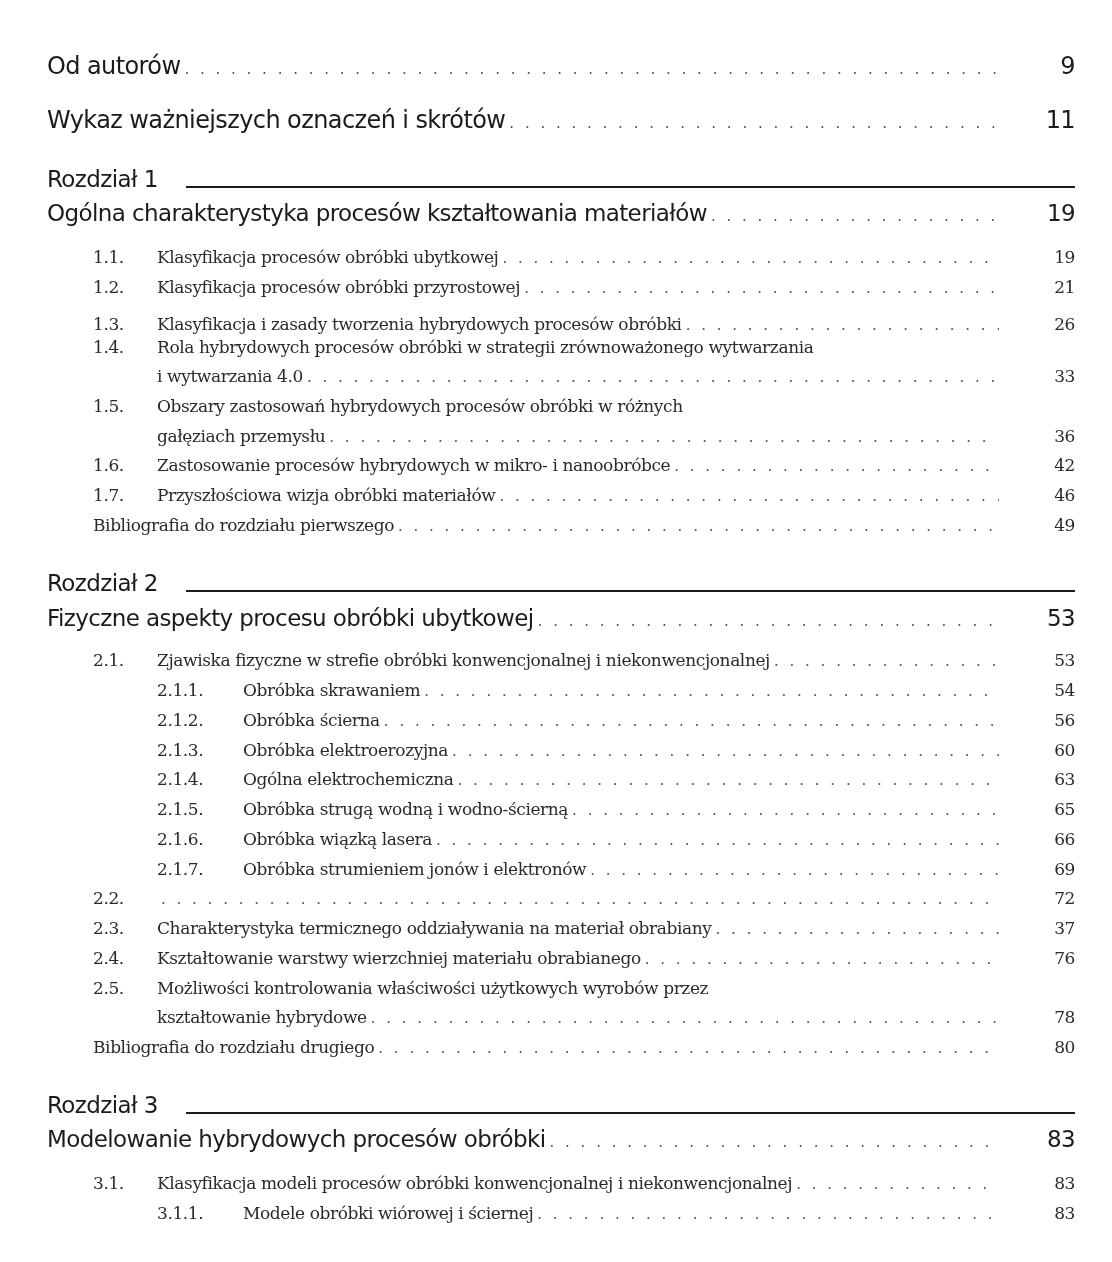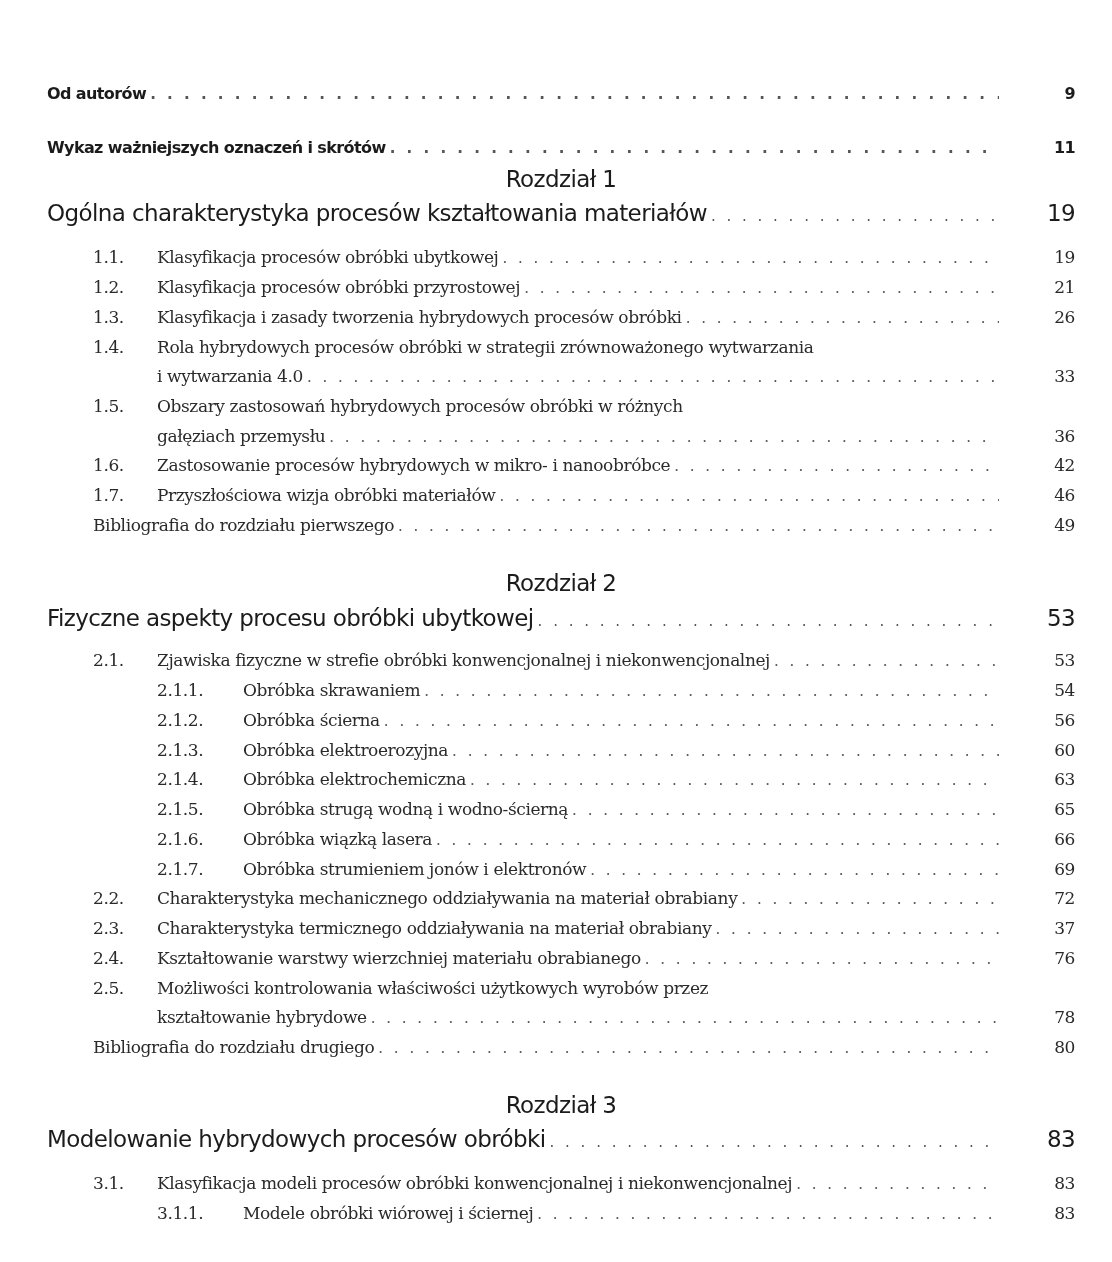--- a/index.html
+++ b/index.html
@@ -23,37 +23,35 @@
     .row {
       position: absolute;
       left: 0;
       right: 0;
       display: flex;
       align-items: baseline;
       white-space: nowrap;
     }
     .front {
       font-family: "DejaVu Sans", sans-serif;
-      font-size: 16px;
-      font-weight: 700;
+      font-size: 24px;
+      font-weight: 400;
       letter-spacing: -0.6px;
       color: #1b1b1b;
-      margin-top: 32px;
     }
     .chapter-label {
       position: absolute;
       left: 0;
       right: 0;
       display: flex;
-      align-items: center;
+      align-items: flex-end;
       font-family: "DejaVu Sans", sans-serif;
       font-size: 23px;
       letter-spacing: -0.6px;
       color: #1b1b1b;
-      flex-direction: column;
     }
     .chapter-label .rule {
       flex: 1;
       margin-left: 28px;
       border-bottom: 2px solid #1b1b1b;
       transform: translateY(-4px);
     }
     .chapter-title {
       font-family: "DejaVu Sans", sans-serif;
       font-size: 23px;
@@ -125,21 +123,21 @@
     <span>Klasyfikacja procesów obróbki ubytkowej</span>
     <span class="dots"></span>
     <span class="page-no">19</span>
   </div>
   <div class="row entry indent1" style="top:277px">
     <span class="num">1.2.</span>
     <span>Klasyfikacja procesów obróbki przyrostowej</span>
     <span class="dots"></span>
     <span class="page-no">21</span>
   </div>
-  <div class="row entry indent1" style="top:307px">
+  <div class="row entry indent1" style="top:314px">
     <span class="num">1.3.</span>
     <span>Klasyfikacja i zasady tworzenia hybrydowych procesów obróbki</span>
     <span class="dots"></span>
     <span class="page-no">26</span>
   </div>
   <div class="row entry indent1" style="top:337px">
     <span class="num">1.4.</span>
     <span>Rola hybrydowych procesów obróbki w strategii zrównoważonego wytwarzania</span>
   </div>
   <div class="row entry indent-cont" style="top:366px">
@@ -203,21 +201,21 @@
     <span class="page-no">56</span>
   </div>
   <div class="row entry indent-cont" style="top:740px">
     <span class="num sub">2.1.3.</span>
     <span>Obróbka elektroerozyjna</span>
     <span class="dots"></span>
     <span class="page-no">60</span>
   </div>
   <div class="row entry indent-cont" style="top:769px">
     <span class="num sub">2.1.4.</span>
-    <span>Obróbka elektrochemiczna</span>
+    <span>Ogólna elektrochemiczna</span>
     <span class="dots"></span>
     <span class="page-no">63</span>
   </div>
   <div class="row entry indent-cont" style="top:799px">
     <span class="num sub">2.1.5.</span>
     <span>Obróbka strugą wodną i wodno-ścierną</span>
     <span class="dots"></span>
     <span class="page-no">65</span>
   </div>
   <div class="row entry indent-cont" style="top:829px">
@@ -227,21 +225,20 @@
     <span class="page-no">66</span>
   </div>
   <div class="row entry indent-cont" style="top:859px">
     <span class="num sub">2.1.7.</span>
     <span>Obróbka strumieniem jonów i elektronów</span>
     <span class="dots"></span>
     <span class="page-no">69</span>
   </div>
   <div class="row entry indent1" style="top:888px">
     <span class="num">2.2.</span>
-    <span>Charakterystyka mechanicznego oddziaływania na materiał obrabiany</span>
     <span class="dots"></span>
     <span class="page-no">72</span>
   </div>
   <div class="row entry indent1" style="top:918px">
     <span class="num">2.3.</span>
     <span>Charakterystyka termicznego oddziaływania na materiał obrabiany</span>
     <span class="dots"></span>
     <span class="page-no">37</span>
   </div>
   <div class="row entry indent1" style="top:948px">

